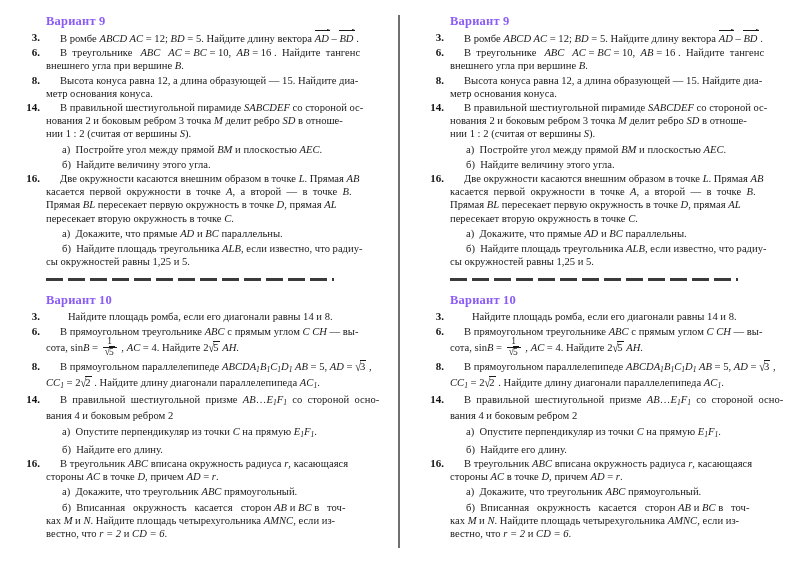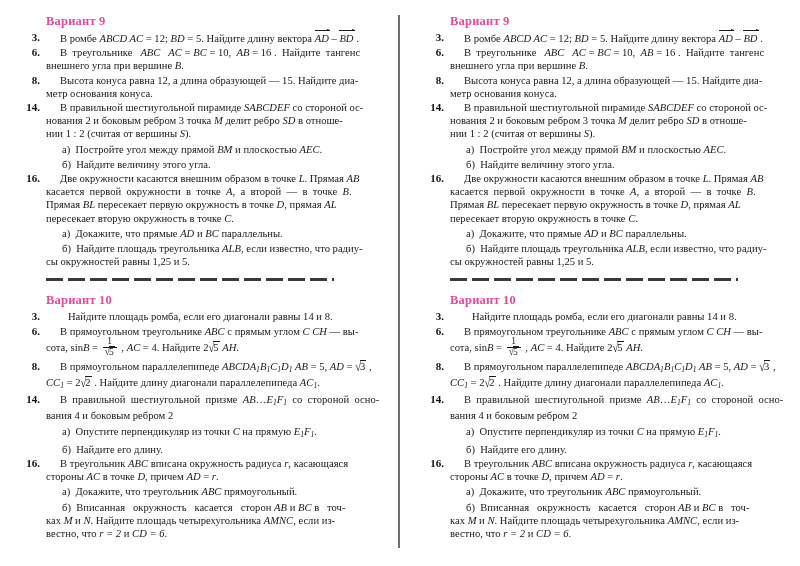--- a/index.html
+++ b/index.html
@@ -24,21 +24,21 @@
     box-sizing:border-box;
   }
   .column.left{left:0;padding:14px 8px 0 8px;}
   .column.right{left:400px;padding:14px 8px 0 12px;}
 
   .variant-title{
     font-weight:bold;
     font-size:12.5px;
     margin:0 0 2px 38px;
     letter-spacing:.2px;
-    color:#ec4899;
+    color:#8b5cf6;
   }
 
   .prob{
     display:flex;
     align-items:flex-start;
     margin:0 0 1px 0;
   }
   .prob-num{
     flex:0 0 32px;
     text-align:right;

